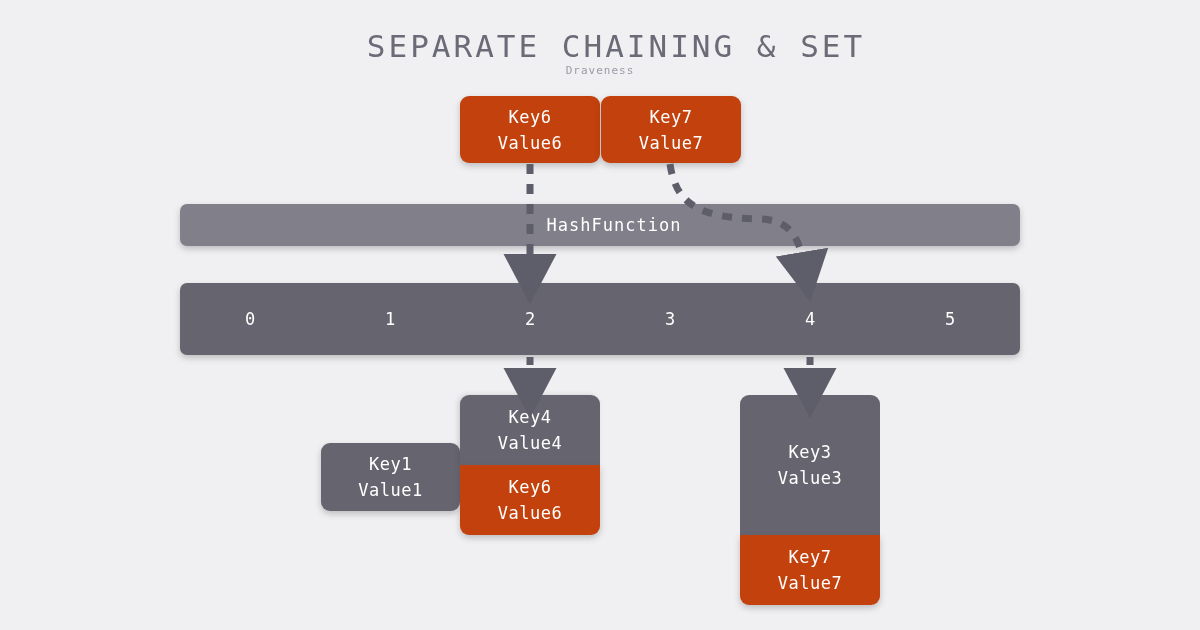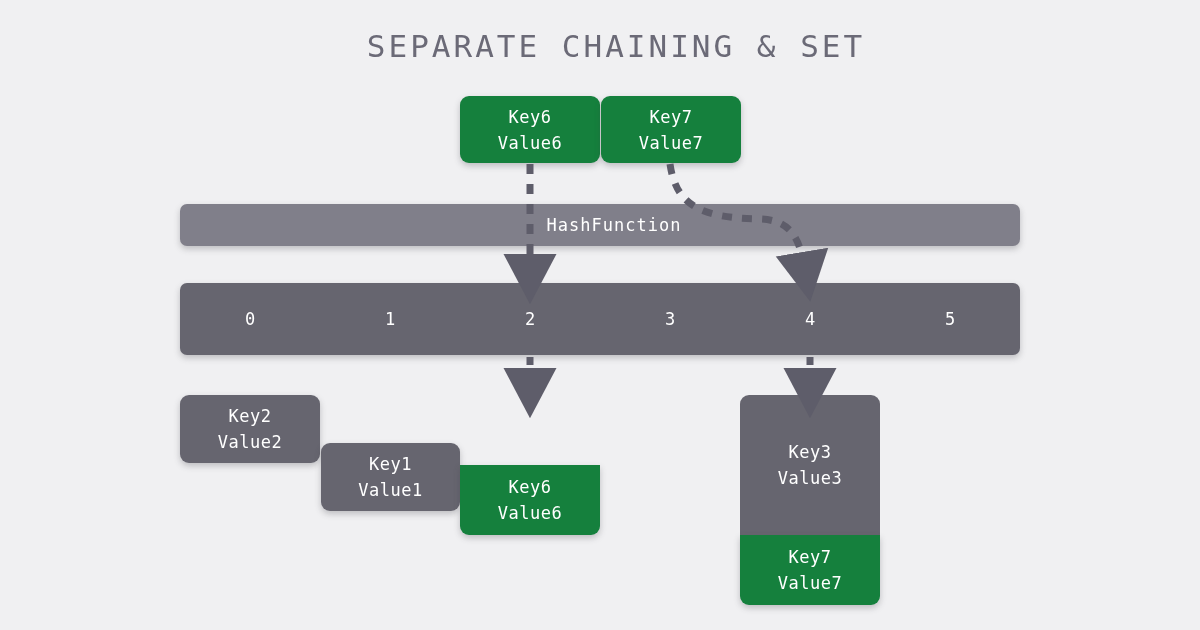--- a/index.html
+++ b/index.html
@@ -53,21 +53,21 @@
     flex-direction: column;
     align-items: center;
     justify-content: center;
     color: #ffffff;
     font-size: 17px;
     line-height: 26px;
     letter-spacing: 0.5px;
     text-align: center;
     font-family: "DejaVu Sans Mono", "Liberation Mono", monospace;
   }
-  .teal   { background: #15803d; }
+  .teal   { background: #c2410c; }
   .dark   { background: #66656f; }
   .mid    { background: #807f8a; }
 
   .shadow { box-shadow: 0 3px 6px rgba(60,60,70,0.28); }
 
   .r-all   { border-radius: 9px; }
   .r-top   { border-radius: 9px 9px 0 0; }
   .r-bot   { border-radius: 0 0 9px 9px; }
 
   
@@ -110,20 +110,21 @@
   }
 
   .kv-line { display: block; }
 </style>
 </head>
 <body>
 
 <div id="canvas">
 
   <div class="title">SEPARATE CHAINING &amp; SET</div>
+  <div class="subtitle">Draveness</div>
 
   <div class="cell teal r-all shadow" style="left:460px; top:96px; width:140px; height:67px;">
     <span class="kv-line">Key6</span>
     <span class="kv-line">Value6</span>
   </div>
 
   <div class="cell teal r-all shadow" style="left:601px; top:96px; width:140px; height:67px;">
     <span class="kv-line">Key7</span>
     <span class="kv-line">Value7</span>
   </div>
@@ -134,30 +135,30 @@
 
   <div class="bar arraybar dark shadow">
     <div class="slot" style="left:0px;">0</div>
     <div class="slot" style="left:140px;">1</div>
     <div class="slot" style="left:280px;">2</div>
     <div class="slot" style="left:420px;">3</div>
     <div class="slot" style="left:560px;">4</div>
     <div class="slot" style="left:700px;">5</div>
   </div>
 
-  <div class="cell dark r-all shadow" style="left:180px; top:395px; width:140px; height:68px;">
-    <span class="kv-line">Key2</span>
-    <span class="kv-line">Value2</span>
-  </div>
 
   <div class="cell dark r-all shadow" style="left:321px; top:395px; width:139px; height:68px;margin-top:48px;">
     <span class="kv-line">Key1</span>
     <span class="kv-line">Value1</span>
   </div>
 
+  <div class="cell dark r-top" style="left:460px; top:395px; width:140px; height:70px; box-shadow:-2px 0 5px rgba(60,60,70,0.18);">
+    <span class="kv-line">Key4</span>
+    <span class="kv-line">Value4</span>
+  </div>
   <div class="cell teal r-bot shadow" style="left:460px; top:465px; width:140px; height:70px;">
     <span class="kv-line">Key6</span>
     <span class="kv-line">Value6</span>
   </div>
 
   <div class="cell dark r-top" style="left:740px; top:395px; width:140px; height:140px; justify-content:space-evenly;gap:24px;">
     <div>
       <span class="kv-line">Key3</span>
       <span class="kv-line">Value3</span>
     </div>

